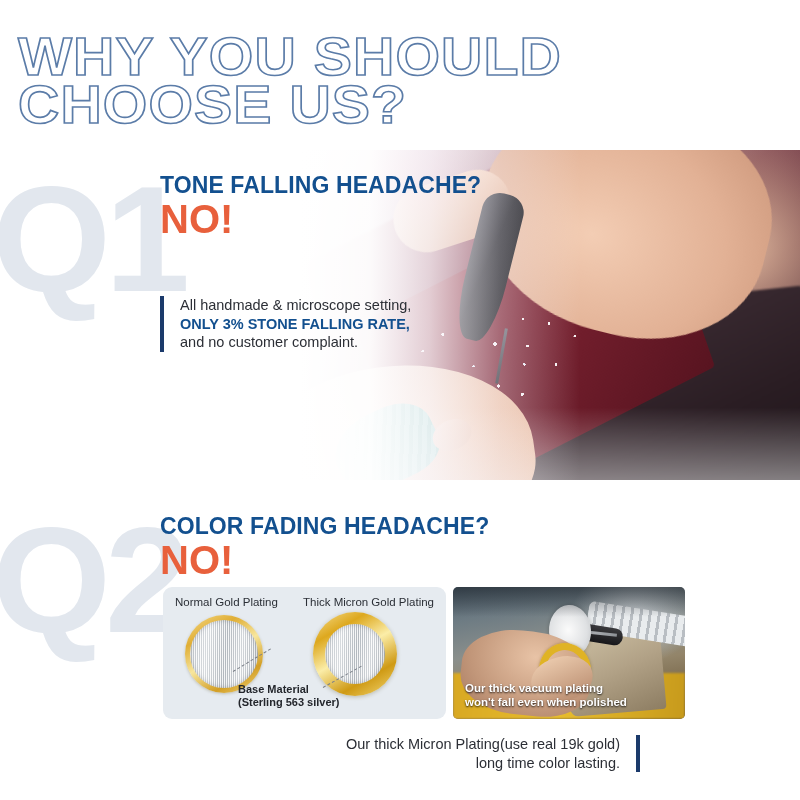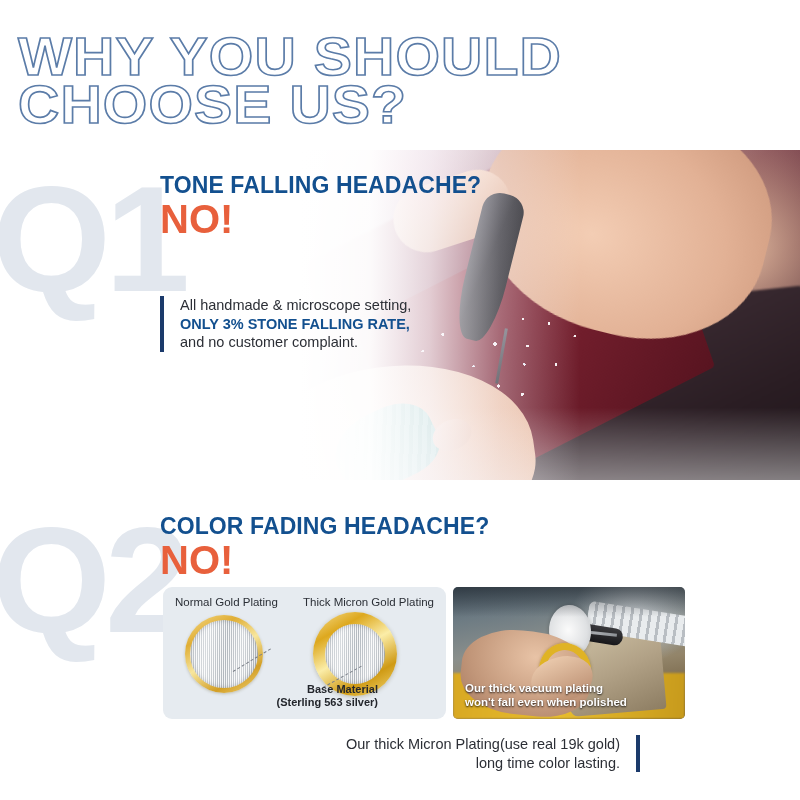--- a/index.html
+++ b/index.html
@@ -202,21 +202,21 @@
   }
   #coin-normal .silver{left:5px;top:5px;width:68px;height:68px;}
   #coin-thick{
     left:150px;top:25px;width:84px;height:84px;
     background:linear-gradient(150deg,#f8e092 0%,#dda81e 24%,#fbeda8 48%,#cf9a14 74%,#f5da78 100%);
     box-shadow:0 1px 4px rgba(90,80,30,.32);
   }
   #coin-thick .silver{left:12px;top:12px;width:60px;height:60px;}
 
   #base-label{
-    position:absolute;left:75px;top:96px;width:140px;text-align:right;
+    position:absolute;left:75px;top:96px;width:140px;text-align:left;
     font-size:11px;line-height:13px;font-weight:700;color:#23262c;
     font-family:"Liberation Sans",sans-serif;
   }
   .leader{position:absolute;height:0;border-top:1px dashed #7b8089;transform-origin:left center;}
   #leader-left{left:70px;top:84px;width:44px;transform:rotate(-31deg);}
   #leader-right{left:160px;top:100px;width:44px;transform:rotate(-29deg);}
 
   
   #q2-photo{
     left:453px;top:92px;width:232px;height:132px;border-radius:5px;

